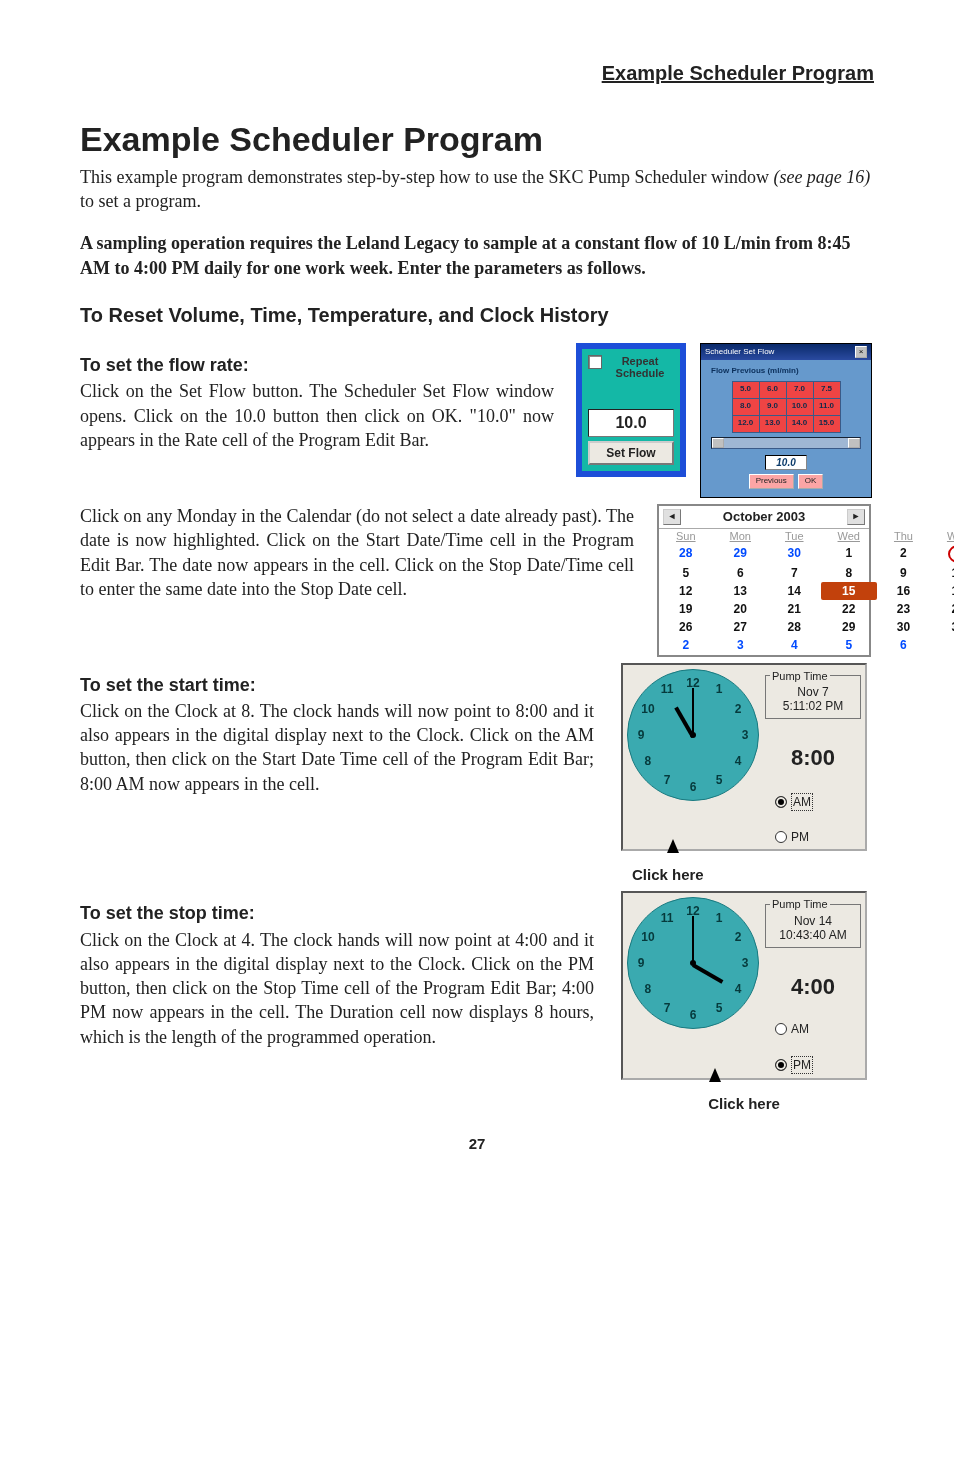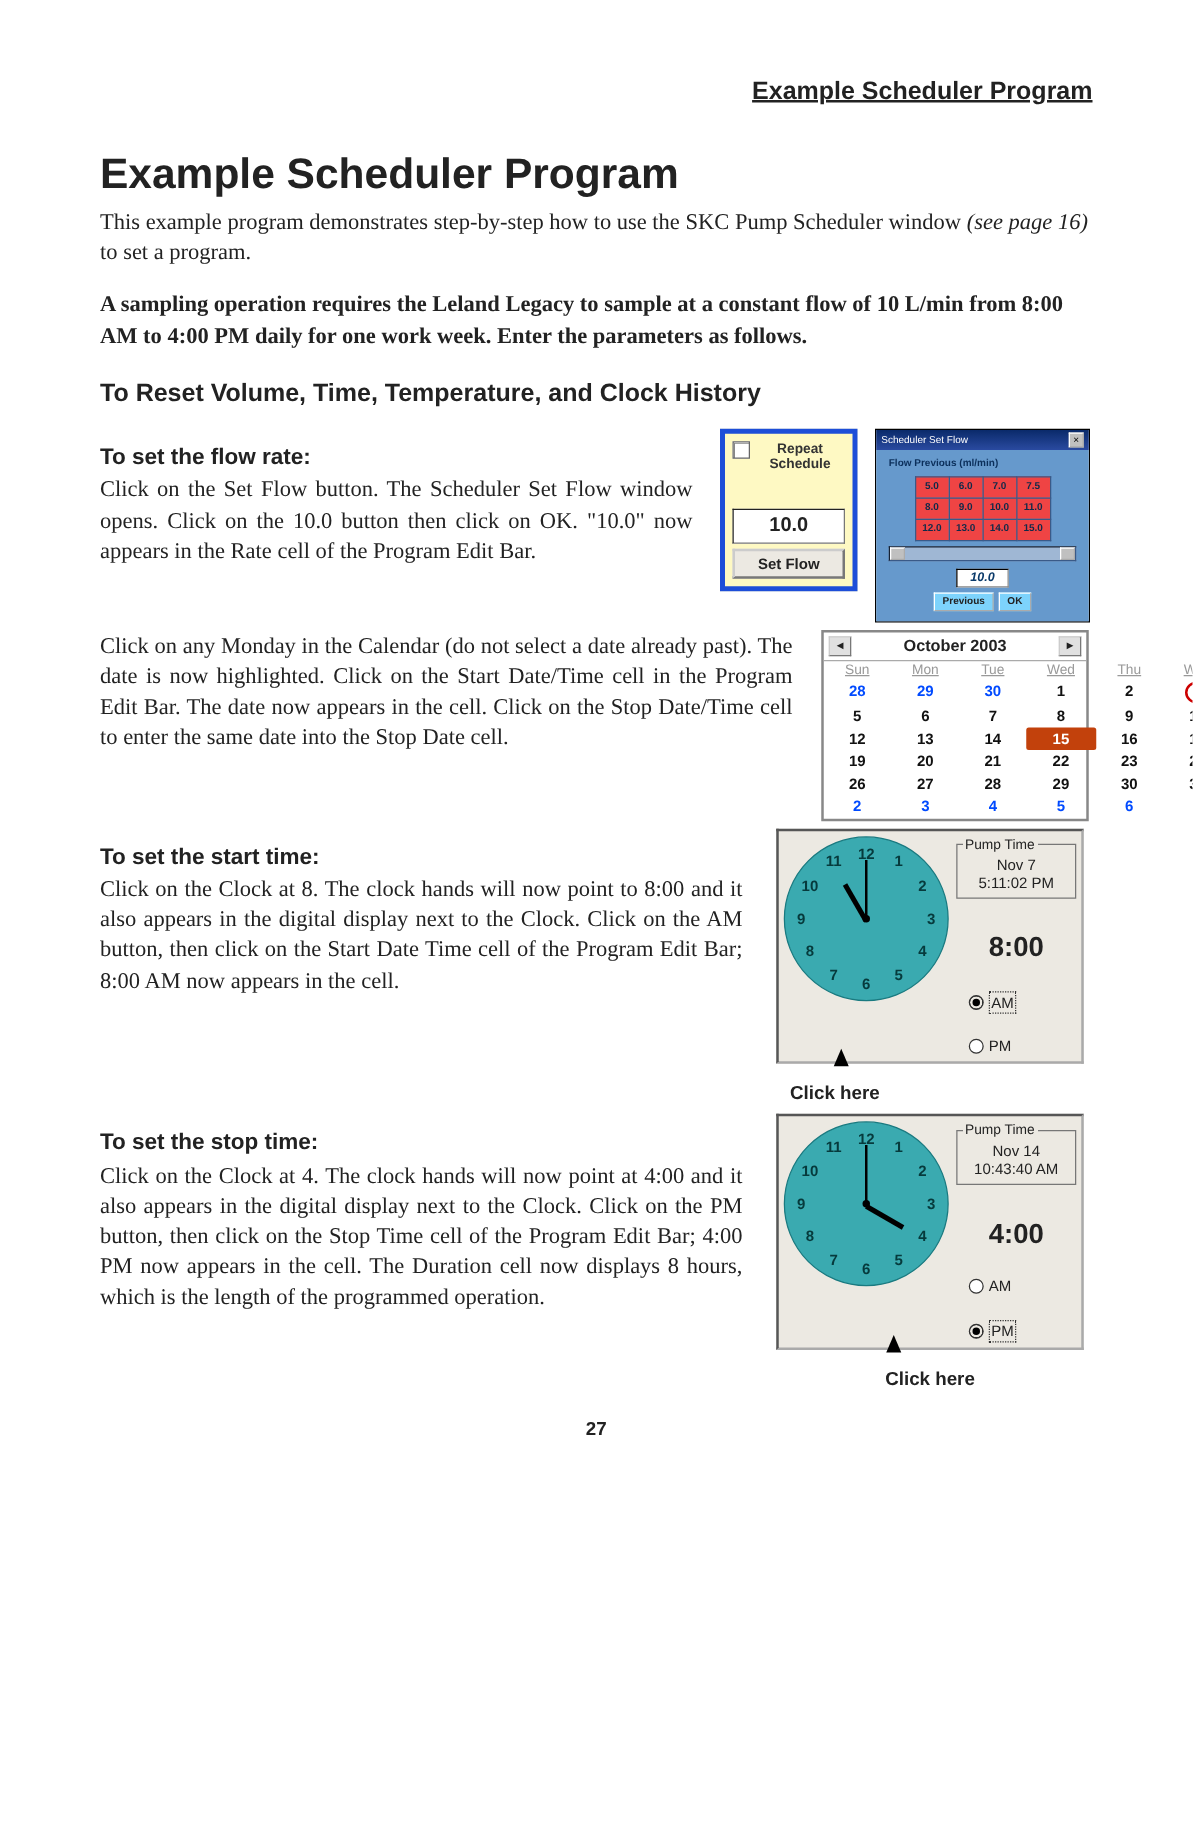--- a/index.html
+++ b/index.html
@@ -63,22 +63,22 @@
   .figcol {
     flex: 0 0 auto;
     display: flex;
     flex-direction: column;
     align-items: center;
     gap: 10px;
   }
   
   .setflow-panel {
     width: 110px;
-    background: #fef9c3;
-    border: 4px solid #1d4ed8;
+    background: #14b8a6;
+    border: 6px solid #1d4ed8;
     padding: 6px;
     box-sizing: border-box;
     font-family: Arial, Helvetica, sans-serif;
     text-align: center;
   }
   .setflow-panel .repeat-row {
     display: flex;
     align-items: flex-start;
     gap: 4px;
     font-size: 11px;
@@ -184,25 +184,25 @@
     font-weight: bold;
     font-style: italic;
     color: #0a3a6a;
   }
   .flowwin .btnrow {
     display: flex;
     justify-content: center;
     gap: 4px;
   }
   .flowwin .btnrow .wb {
-    background: #7dd3fc;
+    background: #fca5a5;
     border: 1px outset #fff;
     font-size: 8px;
     padding: 1px 6px;
-    font-weight: bold;
+    font-weight: normal;
   }
   .flowrow {
     display: flex;
     gap: 14px;
     align-items: flex-start;
   }
   
   .calendar {
     width: 210px;
     border: 2px solid #888;
@@ -356,21 +356,21 @@
 </head>
 <body>
 
 <div class="top-header">Example Scheduler Program</div>
 
 <h1>Example Scheduler Program</h1>
 <p class="intro">
   <span>This example program demonstrates step-by-step how to use the SKC Pump Scheduler window </span><span class="italic">(see page 16)</span><span> to set a program.</span>
 </p>
 
-<p class="bold-para">A sampling operation requires the Leland Legacy to sample at a constant flow of 10 L/min from 8:00 AM to 4:00 PM daily for one work week. Enter the parameters as follows.</p>
+<p class="bold-para">A sampling operation requires the Leland Legacy to sample at a constant flow of 10 L/min from 8:45 AM to 4:00 PM daily for one work week. Enter the parameters as follows.</p>
 
 <h2 class="reset">To Reset Volume, Time, Temperature, and Clock History</h2>
 
 <div class="block">
   <div class="textcol">
     <h3 class="sub">To set the flow rate:</h3>
     <p>Click on the Set Flow button. The Scheduler Set Flow window opens. Click on the 10.0 button then click on OK. "10.0" now appears in the Rate cell of the Program Edit Bar.</p>
   </div>
   <div class="figcol" style="flex:0 0 300px;">
     <div class="flowrow">

